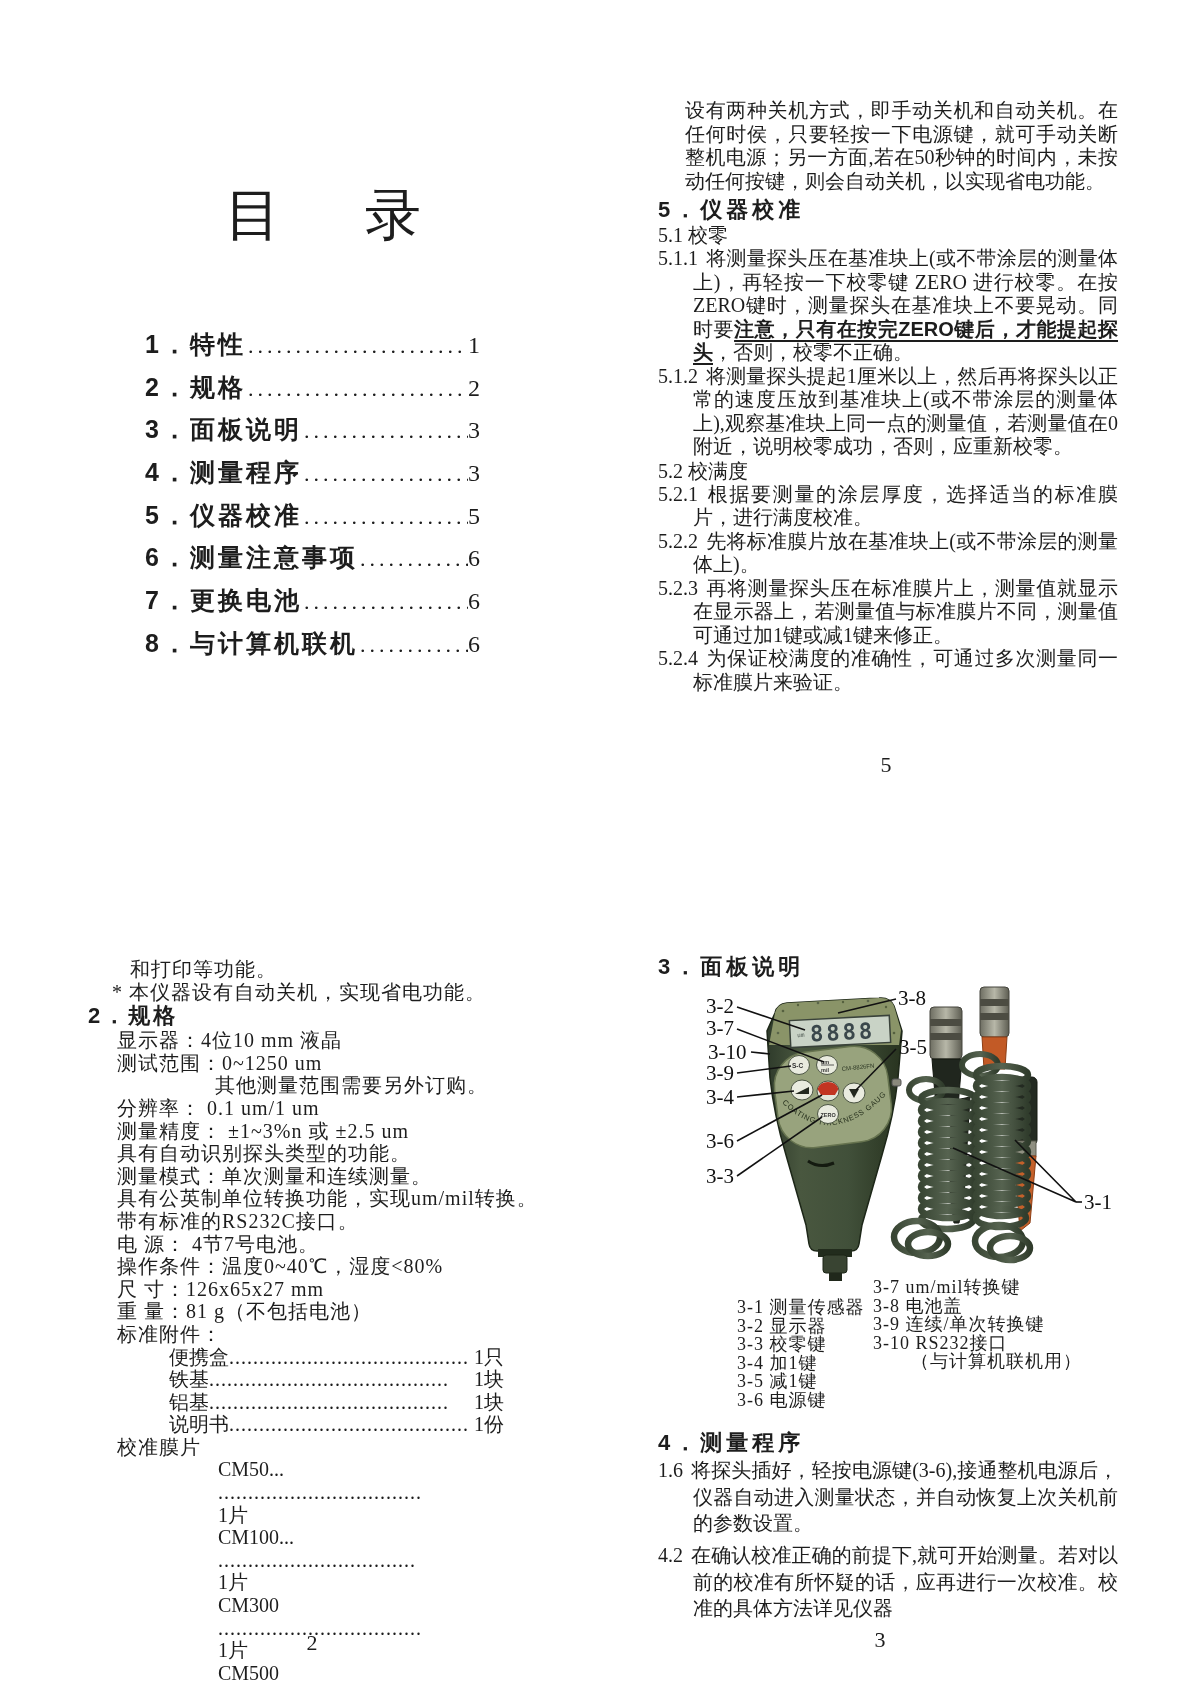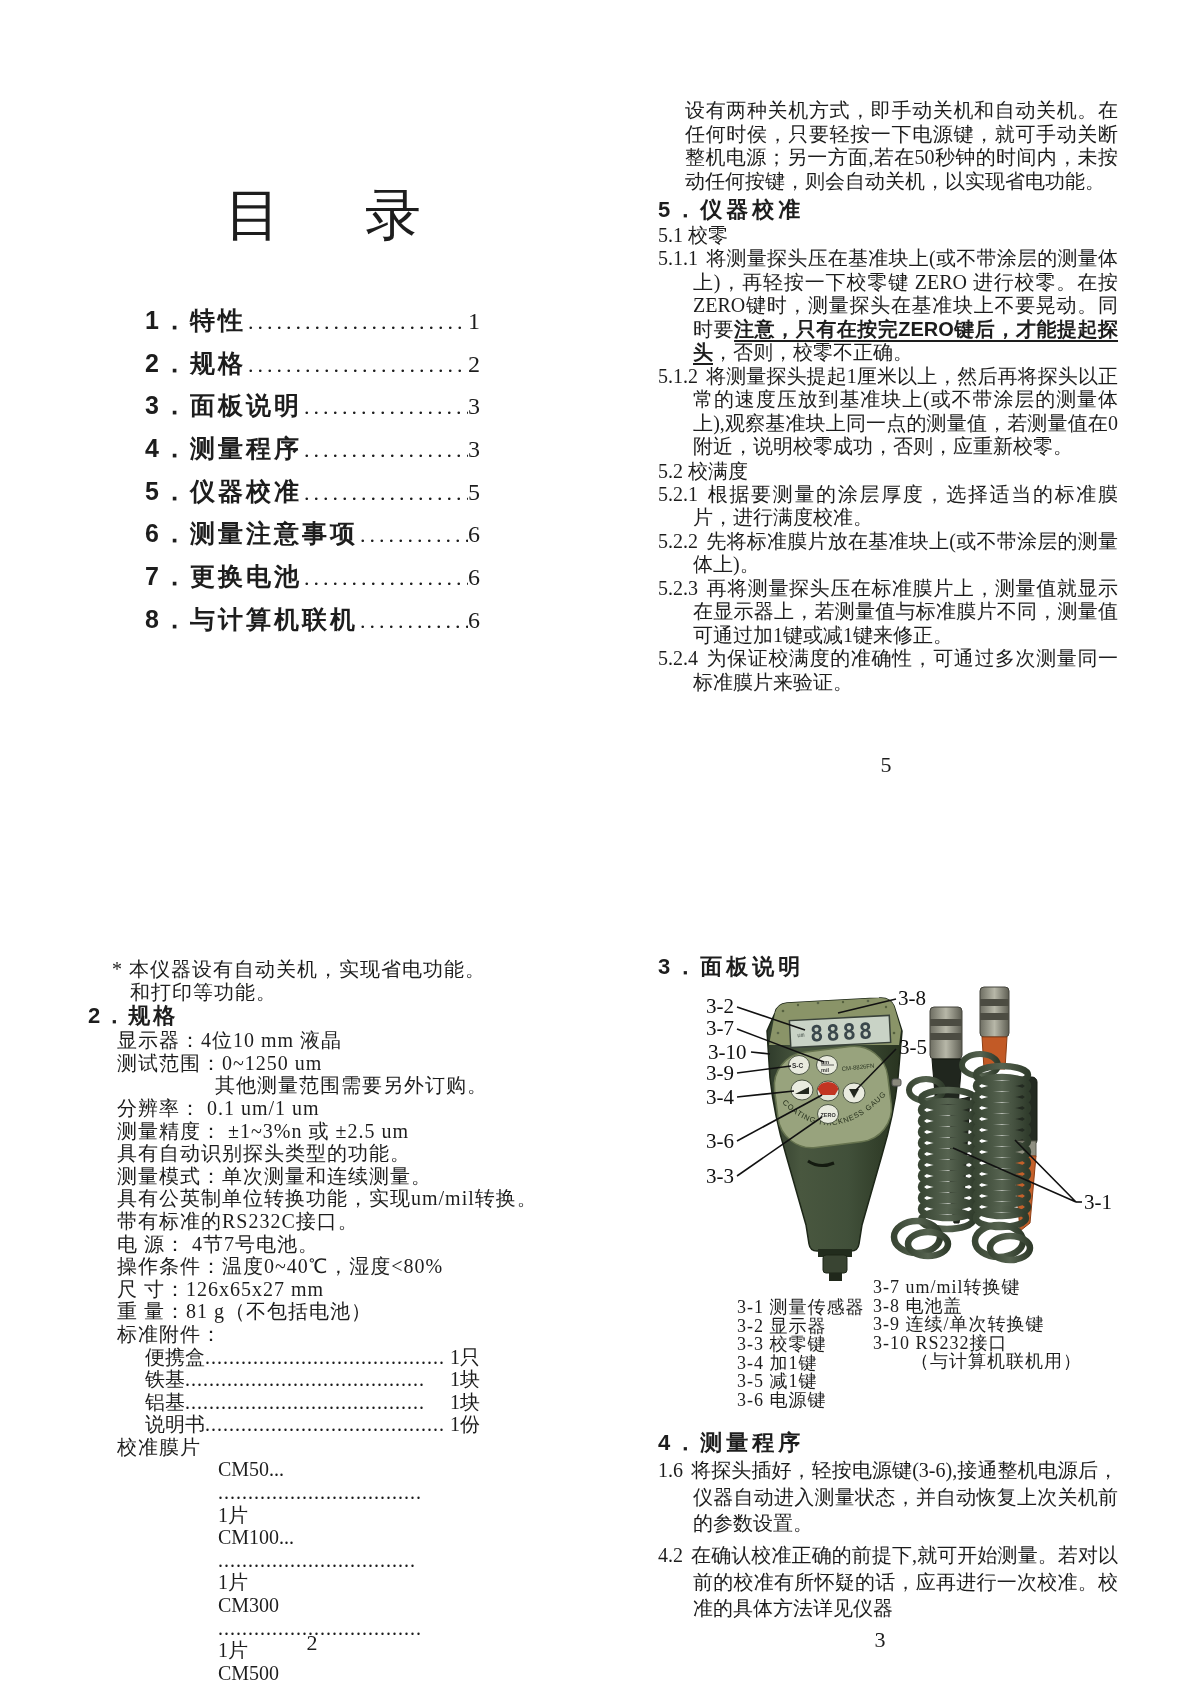--- a/index.html
+++ b/index.html
@@ -4,21 +4,21 @@
 <style>
   * { margin:0; padding:0; box-sizing:border-box; }
   html,body { width:1200px; height:1697px; background:#ffffff; color:#1d1d1d;
     font-family:"Liberation Serif", serif; }
   .abs { position:absolute; }
 
   
   #toc { left:145px; top:178px; width:340px; }
   .toc-title { font-size:56px; letter-spacing:84px; padding-left:80px; white-space:nowrap;
     font-family:Liberation Mono, monospace; }
-  .toc-items { margin-top:50px; }
+  .toc-items { margin-top:74px; }
   .toc-row { display:flex; align-items:baseline; height:42.7px; width:335px; }
   .toc-label { font-family:"Liberation Sans", sans-serif; font-weight:600; font-size:25px;
     letter-spacing:3px; white-space:nowrap; }
   .toc-dots { flex:1; overflow:hidden; white-space:nowrap; font-size:22px; letter-spacing:4px;
     padding:0 2px; }
   .toc-page { font-size:24px; }
 
   
   #p5 { left:658px; top:99px; width:460px; font-size:20px; line-height:23.5px;
     text-align:justify; }
@@ -38,21 +38,21 @@
   #p2 .ind42 { padding-left:42px; }
   #p2 .ind24 { padding-left:24px; }
   #p2 .ind29 { padding-left:29px; }
   #p2 .ind127 { padding-left:127px; }
   #p2 .ind34 { padding-left:34px; }
   #p2 .ind80 { padding-left:80px; }
   #p2 .ind82 { padding-left:82px; }
   #p2 .h-sans { line-height:26px; letter-spacing:3px; }
   .leader-row { display:flex; align-items:baseline; }
   .leader-row .dots { flex:1; overflow:hidden; white-space:nowrap; letter-spacing:1px; }
-  .acc-row { margin-left:57px; width:335px; }
+  .acc-row { margin-left:81px; width:335px; }
   .film-row { margin-left:130px; width:245px;flex-direction:column; }
 
   
   #p3 { left:658px; top:953px; width:460px; height:700px; font-size:20px; line-height:26.5px;
     text-align:justify; }
   #p3 .h3 { top:0; left:0; }
   #p3 svg { top:30px; left:0; }
   .legend { font-size:18px; line-height:18.6px; text-align:left; white-space:nowrap;
     letter-spacing:1px; }
   #legendL { top:345px; left:79px; }
@@ -128,22 +128,22 @@
   <div class="numitem"><span class="inum">5.1.2</span><span>将测量探头提起1厘米以上，然后再将探头以正常的速度压放到基准块上(或不带涂层的测量体上),观察基准块上同一点的测量值，若测量值在0附近，说明校零成功，否则，应重新校零。</span></div>
   <div class="subnum">5.2 校满度</div>
   <div class="numitem"><span class="inum">5.2.1</span><span>根据要测量的涂层厚度，选择适当的标准膜片，进行满度校准。</span></div>
   <div class="numitem"><span class="inum">5.2.2</span><span>先将标准膜片放在基准块上(或不带涂层的测量体上)。</span></div>
   <div class="numitem"><span class="inum">5.2.3</span><span>再将测量探头压在标准膜片上，测量值就显示在显示器上，若测量值与标准膜片不同，测量值可通过加1键或减1键来修正。</span></div>
   <div class="numitem"><span class="inum">5.2.4</span><span>为保证校满度的准确性，可通过多次测量同一标准膜片来验证。</span></div>
 </div>
 <div id="pn5" class="abs pnum">5</div>
 
 <div id="p2" class="abs">
+  <div class="ln ind42">和打印等功能。</div>
   <div class="ln ind24">* 本仪器设有自动关机，实现省电功能。</div>
-  <div class="ln ind42">和打印等功能。</div>
   <div class="ln h-sans">2．规格</div>
   <div class="ln ind29">显示器：4位10 mm 液晶</div>
   <div class="ln ind29">测试范围：0~1250 um</div>
   <div class="ln ind127">其他测量范围需要另外订购。</div>
   <div class="ln ind29">分辨率：  0.1 um/1 um</div>
   <div class="ln ind29">测量精度： ±1~3%n 或 ±2.5 um</div>
   <div class="ln ind29">具有自动识别探头类型的功能。</div>
   <div class="ln ind29">测量模式：单次测量和连续测量。</div>
   <div class="ln ind29">具有公英制单位转换功能，实现um/mil转换。</div>
   <div class="ln ind29">带有标准的RS232C接口。</div>

